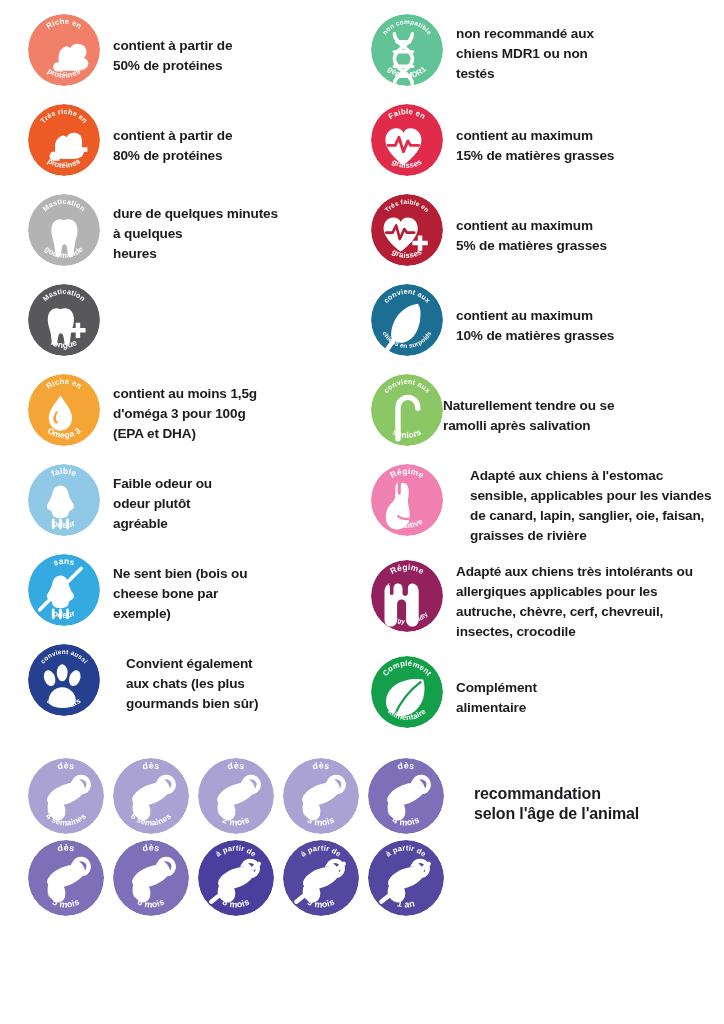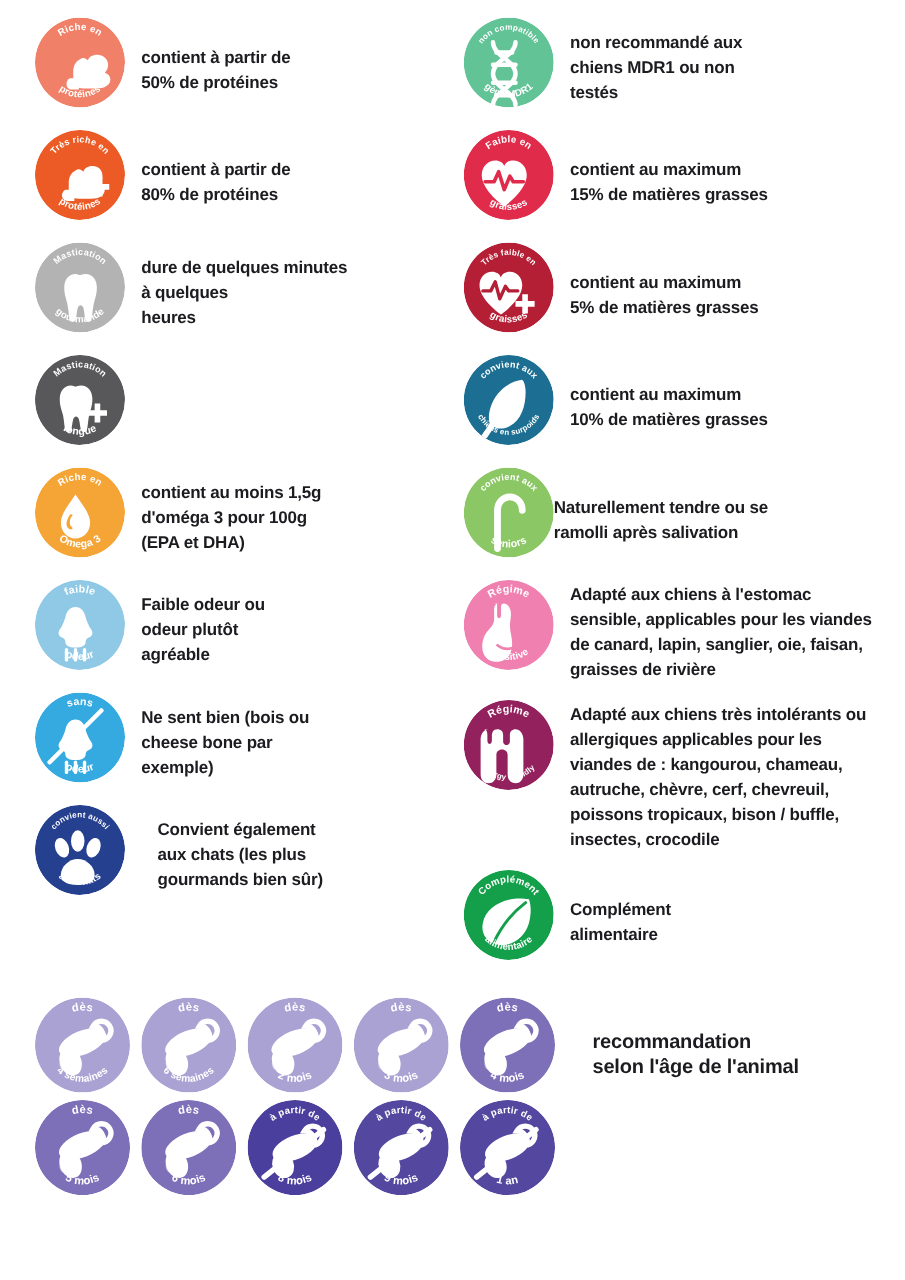--- a/index.html
+++ b/index.html
@@ -442,21 +442,21 @@
                 </g>
               </g>
     <text font-family="Liberation Sans, sans-serif" font-size="9.4" font-weight="700" fill="#fff" letter-spacing="0.2">
       <textPath href="#at14" startOffset="50%" text-anchor="middle">Régime</textPath>
     </text>
     <text font-family="Liberation Sans, sans-serif" font-size="8.6" font-weight="700" fill="#fff" letter-spacing="0.2">
       <textPath href="#ab14" startOffset="50%" text-anchor="middle">sensitive</textPath>
     </text>
   </svg>
           </div>
-          <div class="txt" style="margin-left: 13px; padding-top: 2px;">
+          <div class="txt" style="margin-left: 27px; padding-top: 2px;">
             <div>Adapté aux chiens à l'estomac</div>
             <div>sensible, applicables pour les viandes</div>
             <div>de canard, lapin, sanglier, oie, faisan,</div>
             <div>graisses de rivière</div>
           </div>
         </div>
         <div class="row" style="margin-bottom: 14px; min-height: 76px;">
           <div class="badge" style="width: 72px; height: 72px;">
             <svg viewBox="0 0 80 80" xmlns="http://www.w3.org/2000/svg">
     <defs>
@@ -473,23 +473,21 @@
       <textPath href="#at15" startOffset="50%" text-anchor="middle">Régime</textPath>
     </text>
     <text font-family="Liberation Sans, sans-serif" font-size="7" font-weight="700" fill="#fff" letter-spacing="0.2">
       <textPath href="#ab15" startOffset="50%" text-anchor="middle">allergy friendly</textPath>
     </text>
   </svg>
           </div>
           <div class="txt" style="margin-left: 13px; padding-top: 2px;">
             <div>Adapté aux chiens très intolérants ou</div>
             <div>allergiques applicables pour les</div>
-            <div>viandes de : kangourou, chameau,</div>
             <div>autruche, chèvre, cerf, chevreuil,</div>
-            <div>poissons tropicaux, bison / buffle,</div>
             <div>insectes, crocodile</div>
           </div>
         </div>
         <div class="row" style="margin-bottom: 14px; min-height: 76px;">
           <div class="badge" style="width: 72px; height: 72px;">
             <svg viewBox="0 0 80 80" xmlns="http://www.w3.org/2000/svg">
     <defs>
       <path id="at16" d="M 11,40 A 29,29 0 0 1 69,40" fill="none"></path>
       <path id="ab16" d="M 9,40 A 31,31 0 0 0 71,40" fill="none"></path>
     </defs>

